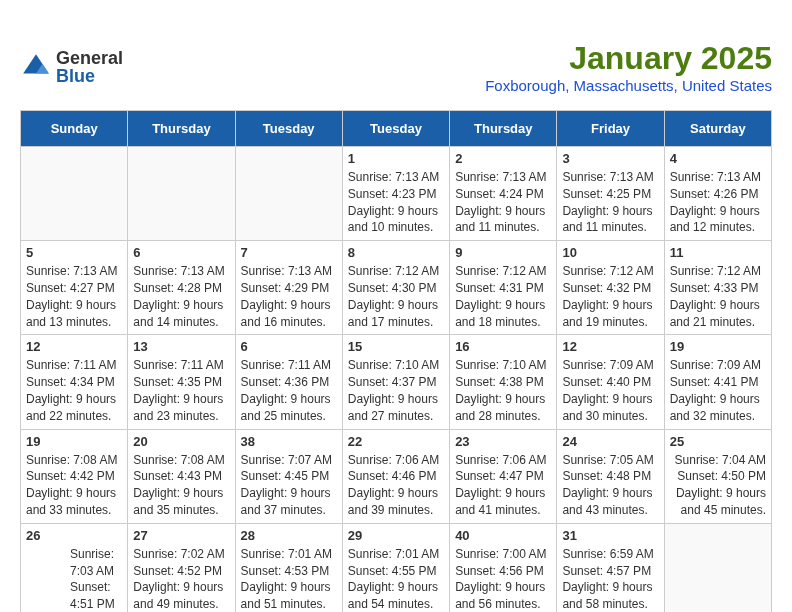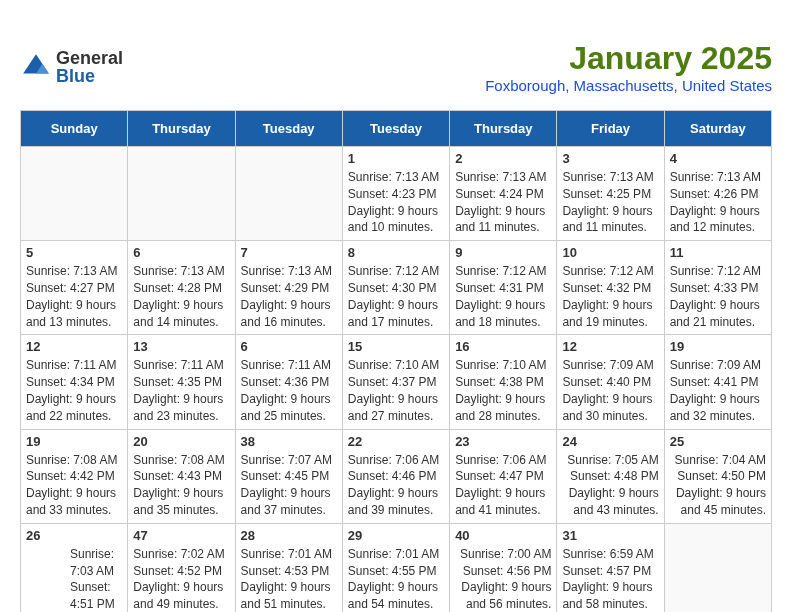--- a/index.html
+++ b/index.html
@@ -258,59 +258,59 @@
 Daylight: 9 hours and 39 minutes.</div>
         </td>
         <td>
           <div class="day-number">23</div>
           <div class="day-info" style="white-space: pre-line;">Sunrise: 7:06 AM
 Sunset: 4:47 PM
 Daylight: 9 hours and 41 minutes.</div>
         </td>
         <td>
           <div class="day-number">24</div>
-          <div class="day-info" style="white-space: pre-line; text-align: right;">Sunrise: 7:05 AM
+          <div class="day-info" style="white-space: pre-line;">Sunrise: 7:05 AM
 Sunset: 4:48 PM
 Daylight: 9 hours and 43 minutes.</div>
         </td>
         <td>
           <div class="day-number">25</div>
           <div class="day-info" style="white-space: pre-line; text-align: right;">Sunrise: 7:04 AM
 Sunset: 4:50 PM
 Daylight: 9 hours and 45 minutes.</div>
         </td>
       </tr>
       <tr>
         <td>
           <div class="day-number">26</div>
           <div class="day-info" style="white-space: pre-line; margin-left: 44px;">Sunrise: 7:03 AM
 Sunset: 4:51 PM
 Daylight: 9 hours and 47 minutes.</div>
         </td>
         <td>
-          <div class="day-number">47</div>
+          <div class="day-number">27</div>
           <div class="day-info" style="white-space: pre-line;">Sunrise: 7:02 AM
 Sunset: 4:52 PM
 Daylight: 9 hours and 49 minutes.</div>
         </td>
         <td>
           <div class="day-number">28</div>
           <div class="day-info" style="white-space: pre-line;">Sunrise: 7:01 AM
 Sunset: 4:53 PM
 Daylight: 9 hours and 51 minutes.</div>
         </td>
         <td>
           <div class="day-number">29</div>
           <div class="day-info" style="white-space: pre-line;">Sunrise: 7:01 AM
 Sunset: 4:55 PM
 Daylight: 9 hours and 54 minutes.</div>
         </td>
         <td>
           <div class="day-number">40</div>
-          <div class="day-info" style="white-space: pre-line; text-align: right;">Sunrise: 7:00 AM
+          <div class="day-info" style="white-space: pre-line;">Sunrise: 7:00 AM
 Sunset: 4:56 PM
 Daylight: 9 hours and 56 minutes.</div>
         </td>
         <td>
           <div class="day-number">31</div>
           <div class="day-info" style="white-space: pre-line;">Sunrise: 6:59 AM
 Sunset: 4:57 PM
 Daylight: 9 hours and 58 minutes.</div>
         </td>
         <td class="empty"></td>

